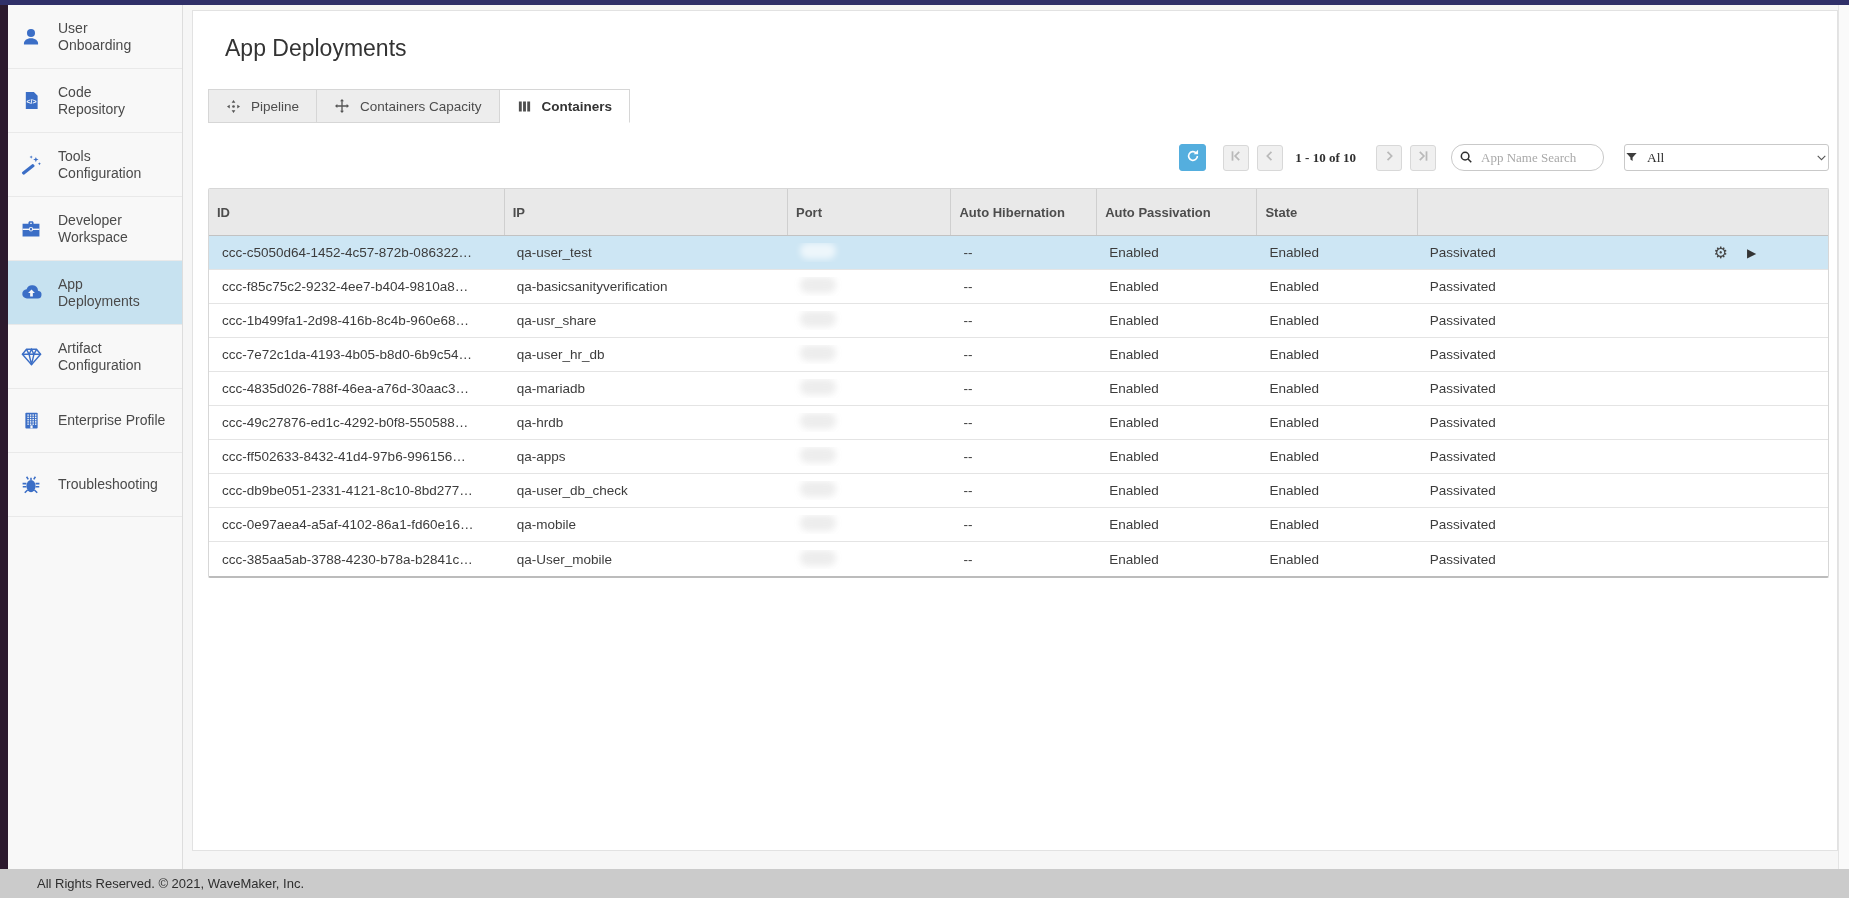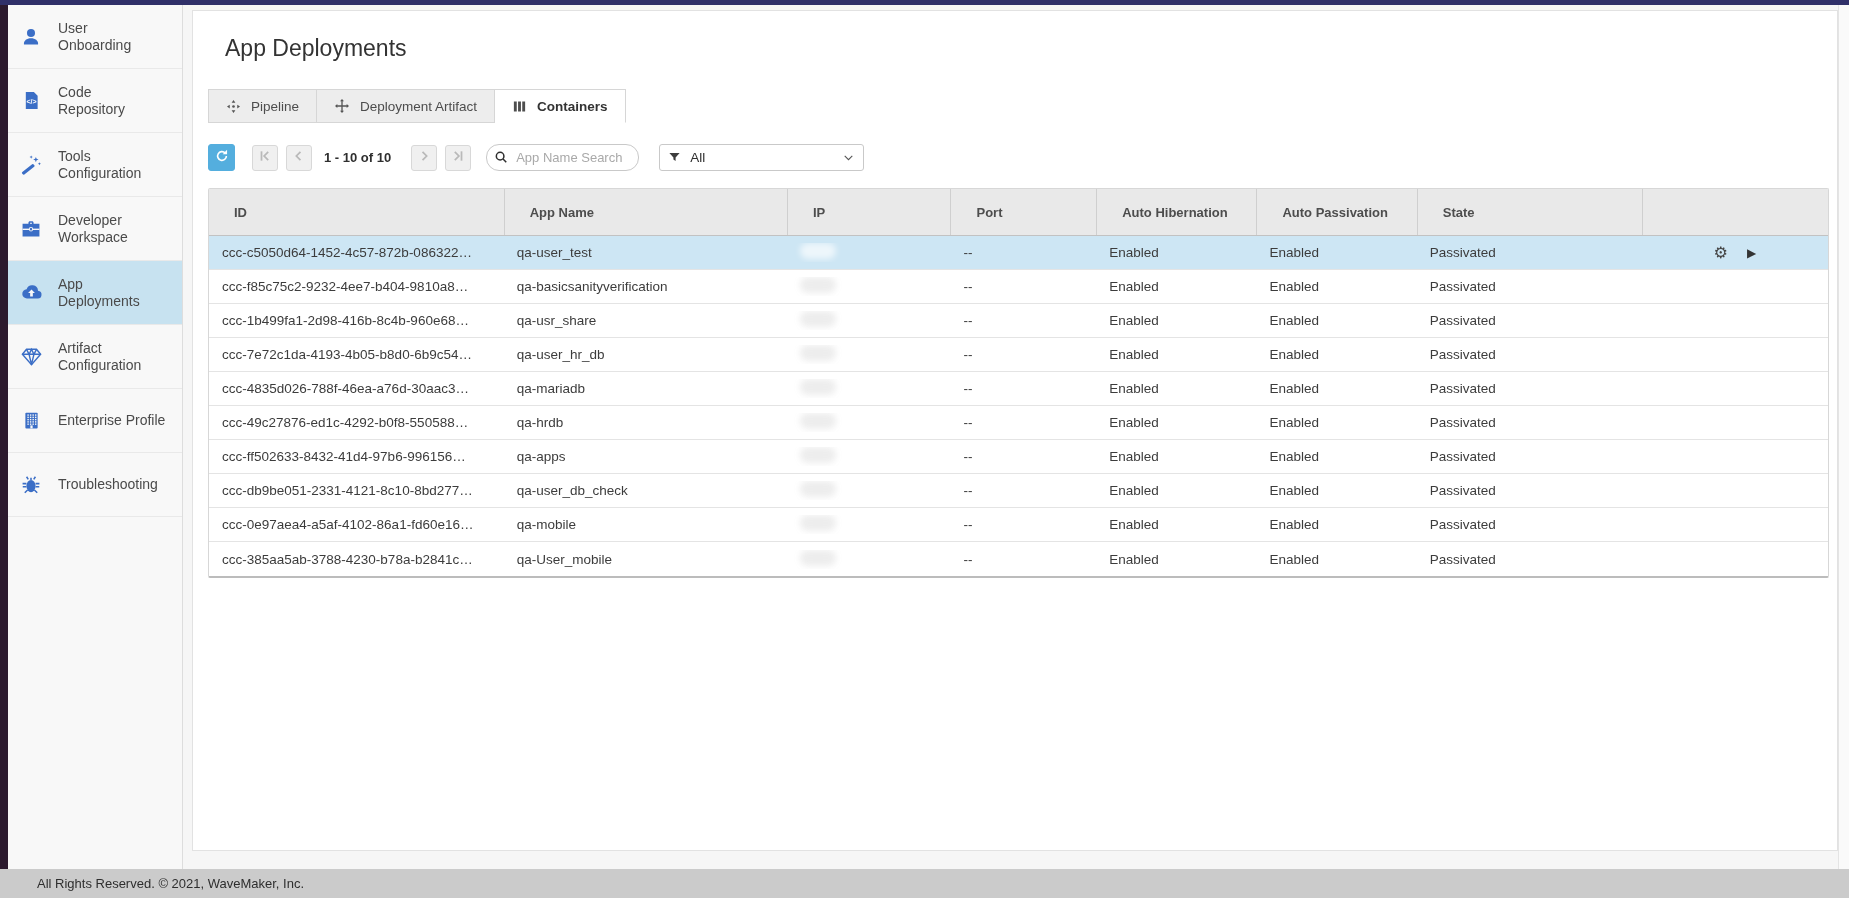--- a/index.html
+++ b/index.html
@@ -22,41 +22,41 @@
   .title { font-size:23px; line-height:30px; font-weight:500; color:#333; margin:22px 0 0 17px; }
   
   .tabs { display:flex; margin-top:26px; }
   .tab { height:31px; display:flex; align-items:center; gap:10px; padding:16px 17px;
          background:#ededed; border:1px solid #d6d6d6; border-left-width:0;
          font-size:13.5px; color:#4d4d4d; cursor:pointer; }
   .tab:first-child { border-left-width:1px; }
   .tab.active { background:#fff; color:#333; font-weight:700; border-bottom-color:#fff; }
   .tab .ticn { display:flex; align-items:center; }
   
-  .toolbar { margin-top:21px; display:flex; align-items:center; height:27px; }
+  .toolbar { margin-top:21px; display:flex; align-items:center; justify-content:flex-end; height:27px;font-family:Liberation Serif, serif; }
   .btn { height:27px; border:1px solid #d8d8d8; background:#f0f0f0; border-radius:3px;
          display:flex; align-items:center; justify-content:center; cursor:pointer; }
   .refresh { width:27px; background:#54aede; border-color:#54aede; margin-right:9px; }
   .pgbtn { width:26px; height:26px; margin-left:8px; }
   .pgbtn:first-of-type { margin-left:0; }
   .range { font-size:13px; font-weight:600; color:#2f2f2f; margin:0 12px; white-space:nowrap; }
   .searchbox { position:relative; margin-left:15px; }
   .searchbox input { width:153px; height:27px; border:1px solid #c9c9c9; border-radius:13px;
                      padding:0 8px 0 29px; font-size:13px; font-family:inherit; color:#333; outline:none; }
   .searchbox input::placeholder { color:#a9a9a9; }
   .searchbox .mag { position:absolute; left:8px; top:6px; }
   .filter { width:205px; height:27px; margin-left:20px; border:1px solid #c9c9c9; border-radius:3px;
-            background:#fff; display:flex; align-items:center; padding:0 8px; cursor:pointer; }
+            background:#fff; display:flex; align-items:center; padding:0 0; cursor:pointer; }
   .filter .fval { font-size:13.5px; color:#2f2f2f; margin-left:9px; }
   .filter .chev { margin-left:auto; display:flex; }
   
   .table { margin-top:17px; border:1px solid #d7d7d7; border-bottom:2px solid #bcbcbc; border-radius:2px; }
   .trow { display:grid; grid-template-columns:18.2% 17.5% 10.1% 9% 9.9% 9.9% 13.9% 11.5%; align-items:center; }
   .thead { height:47px; background:#e9e9e9; border-bottom:1px solid #c2c2c2; }
-  .th { font-size:13px; font-weight:700; color:#4d4d4d; padding-left:25px; height:100%;
+  .th { font-size:13px; font-weight:700; color:#4d4d4d; padding-left:8px; height:100%;
         display:flex; align-items:center; }
   .th + .th { border-left:1px solid #cfcfcf; }
   .tbody-row { height:34px; background:#fff; border-bottom:1px solid #e4e4e4; cursor:pointer; }
   .tbody-row:last-child { border-bottom:none; }
   .tbody-row.selected { background:#cde6f4; }
   .td { font-size:13.5px; color:#3c3c3c; padding-left:13px; overflow:hidden; white-space:nowrap; }
   .ipblur { display:inline-block; width:36px; height:16px; border-radius:8px;
             background:rgba(110,110,110,.12); filter:blur(3px); }
   .tbody-row.selected .ipblur { background:rgba(255,255,255,.65); }
   .acticons { display:flex; justify-content:center; gap:19px; align-items:center; }
@@ -191,21 +191,21 @@
                 </svg>
               </span>
               <span>Pipeline</span>
             </div>
             <div class="tab">
               <span class="ticn">
                 <svg viewBox="0 0 24 24" width="16" height="16" fill="#555">
                   <path d="M12 1.5L15 5H9zM12 22.5L9 19h6zM1.5 12L5 9v6zM22.5 12L19 15V9zM11 5h2v14h-2zM5 11h14v2H5z"></path>
                 </svg>
               </span>
-              <span>Deployment Artifact</span>
+              <span>Containers Capacity</span>
             </div>
             <div class="tab active">
               <span class="ticn">
                 <svg viewBox="0 0 24 24" width="15" height="15" fill="#4e4e4e">
                   <rect x="3" y="4" width="4.6" height="16"></rect>
                   <rect x="9.7" y="4" width="4.6" height="16"></rect>
                   <rect x="16.4" y="4" width="4.6" height="16"></rect>
                 </svg>
               </span>
               <span>Containers</span>
@@ -258,21 +258,20 @@
             <span class="chev">
                 <svg viewBox="0 0 24 24" width="13" height="13" fill="none" stroke="#555" stroke-width="2">
                   <path d="M5 9l7 7 7-7"></path>
                 </svg>
               </span>
           </div>
         </div>
         <div class="table" id="table">
             <div class="trow thead">
               <div class="th">ID</div>
-              <div class="th">App Name</div>
               <div class="th">IP</div>
               <div class="th">Port</div>
               <div class="th">Auto Hibernation</div>
               <div class="th">Auto Passivation</div>
               <div class="th">State</div>
               <div class="th"></div>
             </div>
             <div class="trow tbody-row selected">
               <div class="td">ccc-c5050d64-1452-4c57-872b-086322…</div>
               <div class="td">qa-user_test</div>

